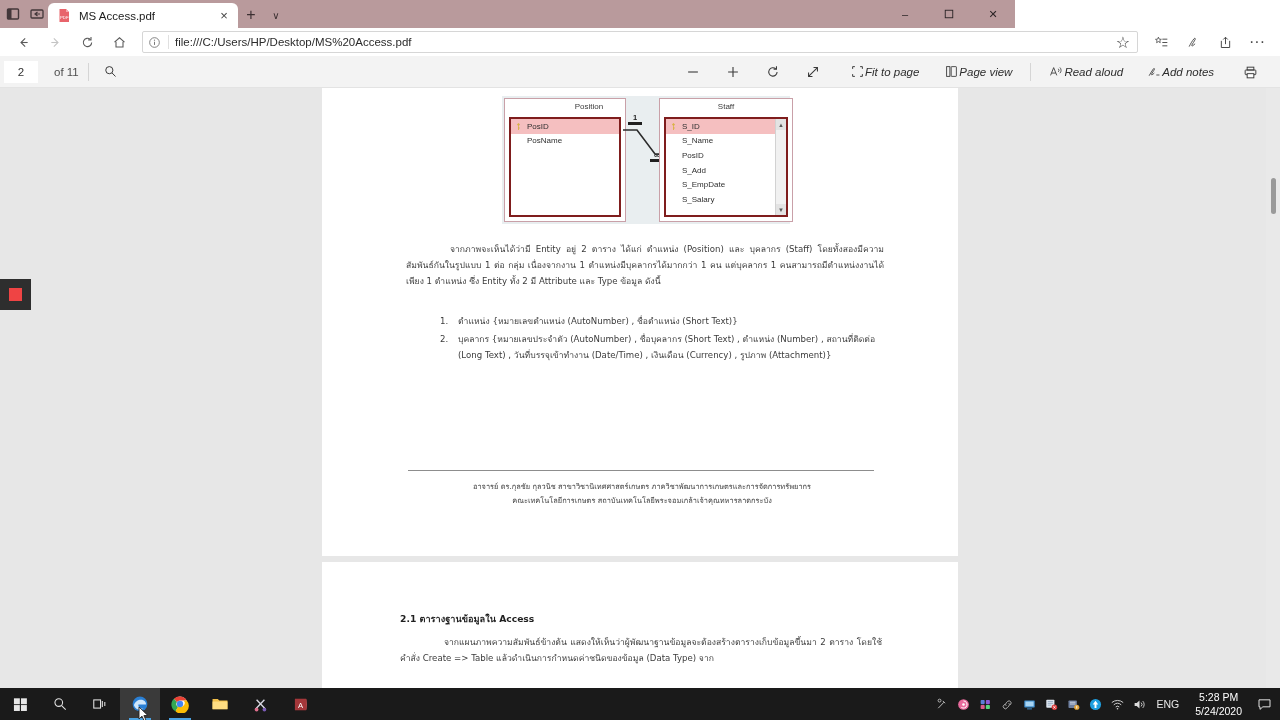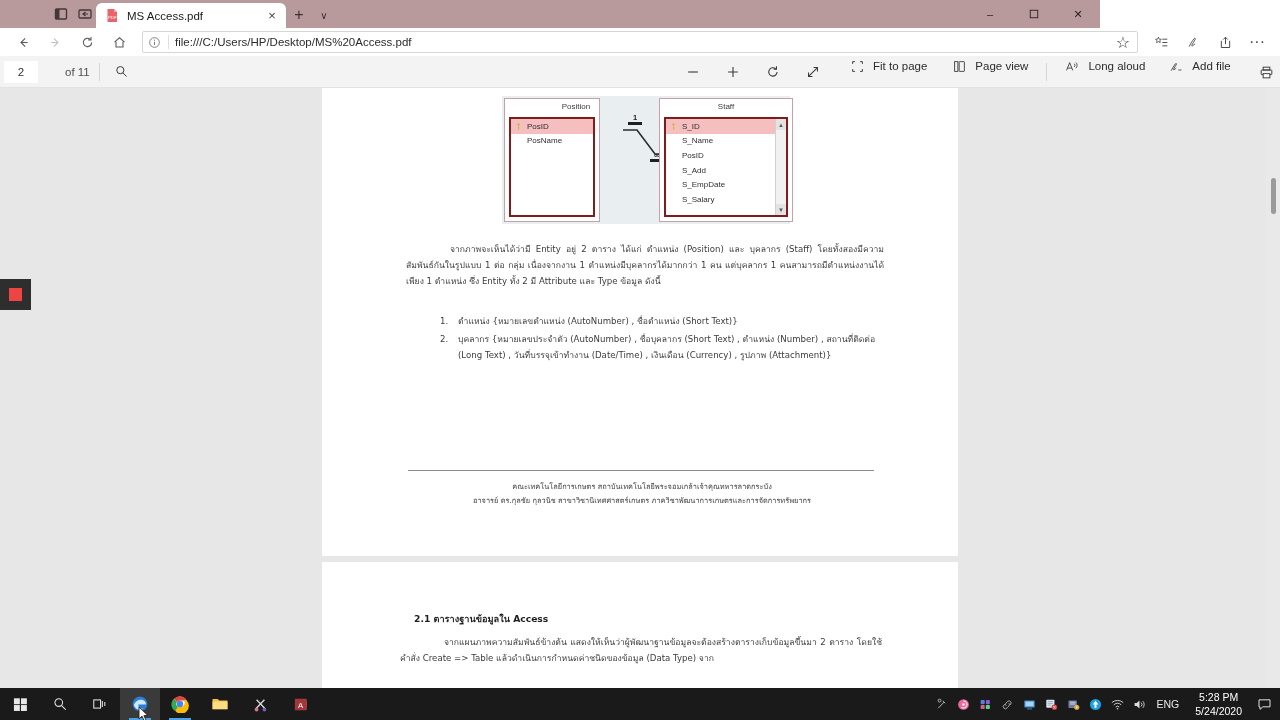--- a/index.html
+++ b/index.html
@@ -5,23 +5,23 @@
   * { box-sizing: border-box; margin: 0; padding: 0; }
   html, body {
     width: 1280px; height: 720px;
     overflow: hidden;
     font-family: "Liberation Sans", sans-serif;
     background: #ffffff;
   }
 
   
   .tabstrip {
-    position: absolute; left: 0; top: 0; width: 1100px; height: 28px;
+    position: absolute; left: 0; top: 0; width: 1015px; height: 28px;
     background: #b99a9c;
-    display: flex; align-items: flex-end; padding-left: 48px;
+    display: flex; align-items: flex-end;
   }
   .tabstrip-leading {
     display: flex; align-items: center; height: 28px; padding: 0 4px 0 6px;
     gap: 10px;
   }
   .ts-icon { width: 14px; height: 14px; opacity: .85; display:block; }
   .tab {
     position: relative;
     height: 25px; width: 190px;
     background: #ffffff;
@@ -92,29 +92,29 @@
     position: absolute; left:0; top: 56px; width: 1280px; height: 32px;
     background: #f3f3f3; border-bottom: 1px solid #e3e3e3;
     display:flex; align-items:center;
   }
   .pagebox {
     width: 34px; height: 22px; margin-left: 4px;
     background:#ffffff; border:1px solid transparent;
     display:flex; align-items:center; justify-content:center;
     font-size: 11.5px; color:#333;
   }
-  .pageof { font-size:11.5px; color:#4f4f4f; margin-left: 27px; }
+  .pageof { font-size:11.5px; color:#4f4f4f; margin-left: 16px; }
   .tbsep { width:1px; height:18px; background:#d5d5d5; margin: 0 9px; }
   .tbicon {
     height: 24px; min-width: 26px; display:flex; align-items:center;
     justify-content:center; color:#3b3b3b;
   }
   .tbitem {
-    height: 24px; display:flex; align-items:flex-start; gap:9px;
-    padding: 0 7px; color:#2d2d2d; font-size: 11.5px; white-space:nowrap;
+    height: 24px; display:flex; align-items:center; gap:1px;
+    padding: 0 7px; color:#2d2d2d; font-size: 11.5px; white-space:nowrap;font-style:italic;
   }
   .tbcenter {
     position:absolute; left: 680px; top:0; height:32px;
     display:flex; align-items:center; gap: 2px;
   }
 
   
   .viewer {
     position:absolute; left:0; top:88px; width:1280px; height: 600px;
     background: #e7e7e7; overflow: hidden;
@@ -127,21 +127,21 @@
   .page2 { top: 474px; height: 126px; }
 
   
   .erd {
     position:absolute; left: 180px; top: 8px; width: 288px; height: 128px;
     background: #e9eef0;
   }
   .tbl {
     position:absolute; background:#ffffff; border:1px solid #c9a0a8;
   }
-  .tbl-pos { left: 2px; top: 2px; width: 96px; height: 124px; padding-left: 48px; }
+  .tbl-pos { left: 2px; top: 2px; width: 122px; height: 124px; padding-left: 48px; }
   .tbl-staff { left: 157px; top: 2px; width: 134px; height: 124px; }
   .tbl-title {
     text-align:center; font-size: 8px; color:#3b3b3b;
     padding: 3px 0 3px; font-family:"Liberation Sans", sans-serif;
   }
   .tbl-body {
     position:absolute; left:4px; right:4px; top:18px; bottom:4px;
     border:2px solid #7f1d1d; background:#fff; overflow:hidden;
   }
   .fld {
@@ -182,21 +182,21 @@
   }
   .footer {
     position:absolute; left: 60px; top: 392px; width: 520px;
     text-align:center;
     font-family:"DejaVu Sans", sans-serif; font-size: 7.4px; color:#3f3f3f;
     line-height: 1.9;
   }
   .h2 {
     position:absolute; left: 78px; top: 49px; width: 500px;
     font-family:"DejaVu Sans", sans-serif; font-weight: bold;
-    font-size: 9.2px; color:#1f1f1f;margin-left:14px;
+    font-size: 9.2px; color:#1f1f1f;
   }
   .para2 {
     position:absolute; left: 78px; top: 73px; width: 482px;
     font-family:"DejaVu Sans", sans-serif; font-size:8.6px;
     color:#3b3b3b; line-height:1.85; text-indent: 44px; text-align: justify;
   }
 
   
   .v-scrollbar {
     position:absolute; right:0; top:0; width: 14px; height: 600px;
@@ -406,30 +406,30 @@
       <span>Page view</span>
     </div>
     <div class="tbsep"></div>
     <div class="tbitem">
       <span>
         <svg viewBox="0 0 18 16" width="14" height="13">
             <path d="M2 13 6 3l4 10M3.4 10h5.2" fill="none" stroke="#3b3b3b" stroke-width="1.15"></path>
             <path d="M12 4.5a3 3 0 0 1 0 4M14 2.8a5.2 5.2 0 0 1 0 7.4" fill="none" stroke="#3b3b3b" stroke-width="1.05"></path>
           </svg>
       </span>
-      <span>Long aloud</span>
+      <span>Read aloud</span>
     </div>
     <div class="tbitem" style="margin-left:8px">
       <span>
         <svg viewBox="0 0 18 16" width="14" height="13">
             <path d="M3 13c1.5-2.6 3.4-6 5.2-8.4.8-1 1.9-.4 1.3.8-.9 1.7-3 4.6-3.7 5.9-.4.7.2 1.2.8.8.8-.4 1.7-1.1 2.4-1.8" fill="none" stroke="#3b3b3b" stroke-width="1.1" stroke-linecap="round"></path>
             <path d="M12 12.5h4" stroke="#3b3b3b" stroke-width="1.1"></path>
           </svg>
       </span>
-      <span>Add file</span>
+      <span>Add notes</span>
     </div>
     <div class="tbicon" style="margin-left:14px">
       <svg viewBox="0 0 18 18" width="15" height="15">
           <rect x="5" y="2.6" width="8" height="3.4" fill="none" stroke="#3b3b3b" stroke-width="1.15"></rect>
           <rect x="2.6" y="6" width="12.8" height="5.6" rx=".8" fill="none" stroke="#3b3b3b" stroke-width="1.15"></rect>
           <rect x="5" y="10.4" width="8" height="5" fill="#fff" stroke="#3b3b3b" stroke-width="1.15"></rect>
         </svg>
     </div>
 
   </div>
@@ -511,22 +511,22 @@
         <span class="li-txt">ตำแหน่ง {หมายเลขตำแหน่ง (AutoNumber) , ชื่อตำแหน่ง (Short Text)}</span>
       </div>
       <div class="li" style="margin-top:2px">
         <span class="li-num">2.</span>
         <span class="li-txt">บุคลากร {หมายเลขประจำตัว (AutoNumber) , ชื่อบุคลากร (Short Text) , ตำแหน่ง (Number) , สถานที่ติดต่อ (Long Text) , วันที่บรรจุเข้าทำงาน (Date/Time) , เงินเดือน (Currency) , รูปภาพ (Attachment)}</span>
       </div>
     </div>
 
     <div class="hr-foot"></div>
     <div class="footer">
+      <div>อาจารย์ ดร.กุลชัย กุลวนิช สาขาวิชานิเทศศาสตร์เกษตร ภาควิชาพัฒนาการเกษตรและการจัดการทรัพยากร</div>
       <div>คณะเทคโนโลยีการเกษตร สถาบันเทคโนโลยีพระจอมเกล้าเจ้าคุณทหารลาดกระบัง</div>
-      <div>อาจารย์ ดร.กุลชัย กุลวนิช สาขาวิชานิเทศศาสตร์เกษตร ภาควิชาพัฒนาการเกษตรและการจัดการทรัพยากร</div>
     </div>
   </div>
 
   <div class="page page2">
     <div class="h2">2.1 ตารางฐานข้อมูลใน Access</div>
     <div class="para2">จากแผนภาพความสัมพันธ์ข้างต้น แสดงให้เห็นว่าผู้พัฒนาฐานข้อมูลจะต้องสร้างตารางเก็บข้อมูลขึ้นมา 2 ตาราง โดยใช้คำสั่ง Create =&gt; Table แล้วดำเนินการกำหนดค่าชนิดของข้อมูล (Data Type) จาก</div>
   </div>
 
   <div class="v-scrollbar">
     <div class="v-thumb"></div>

